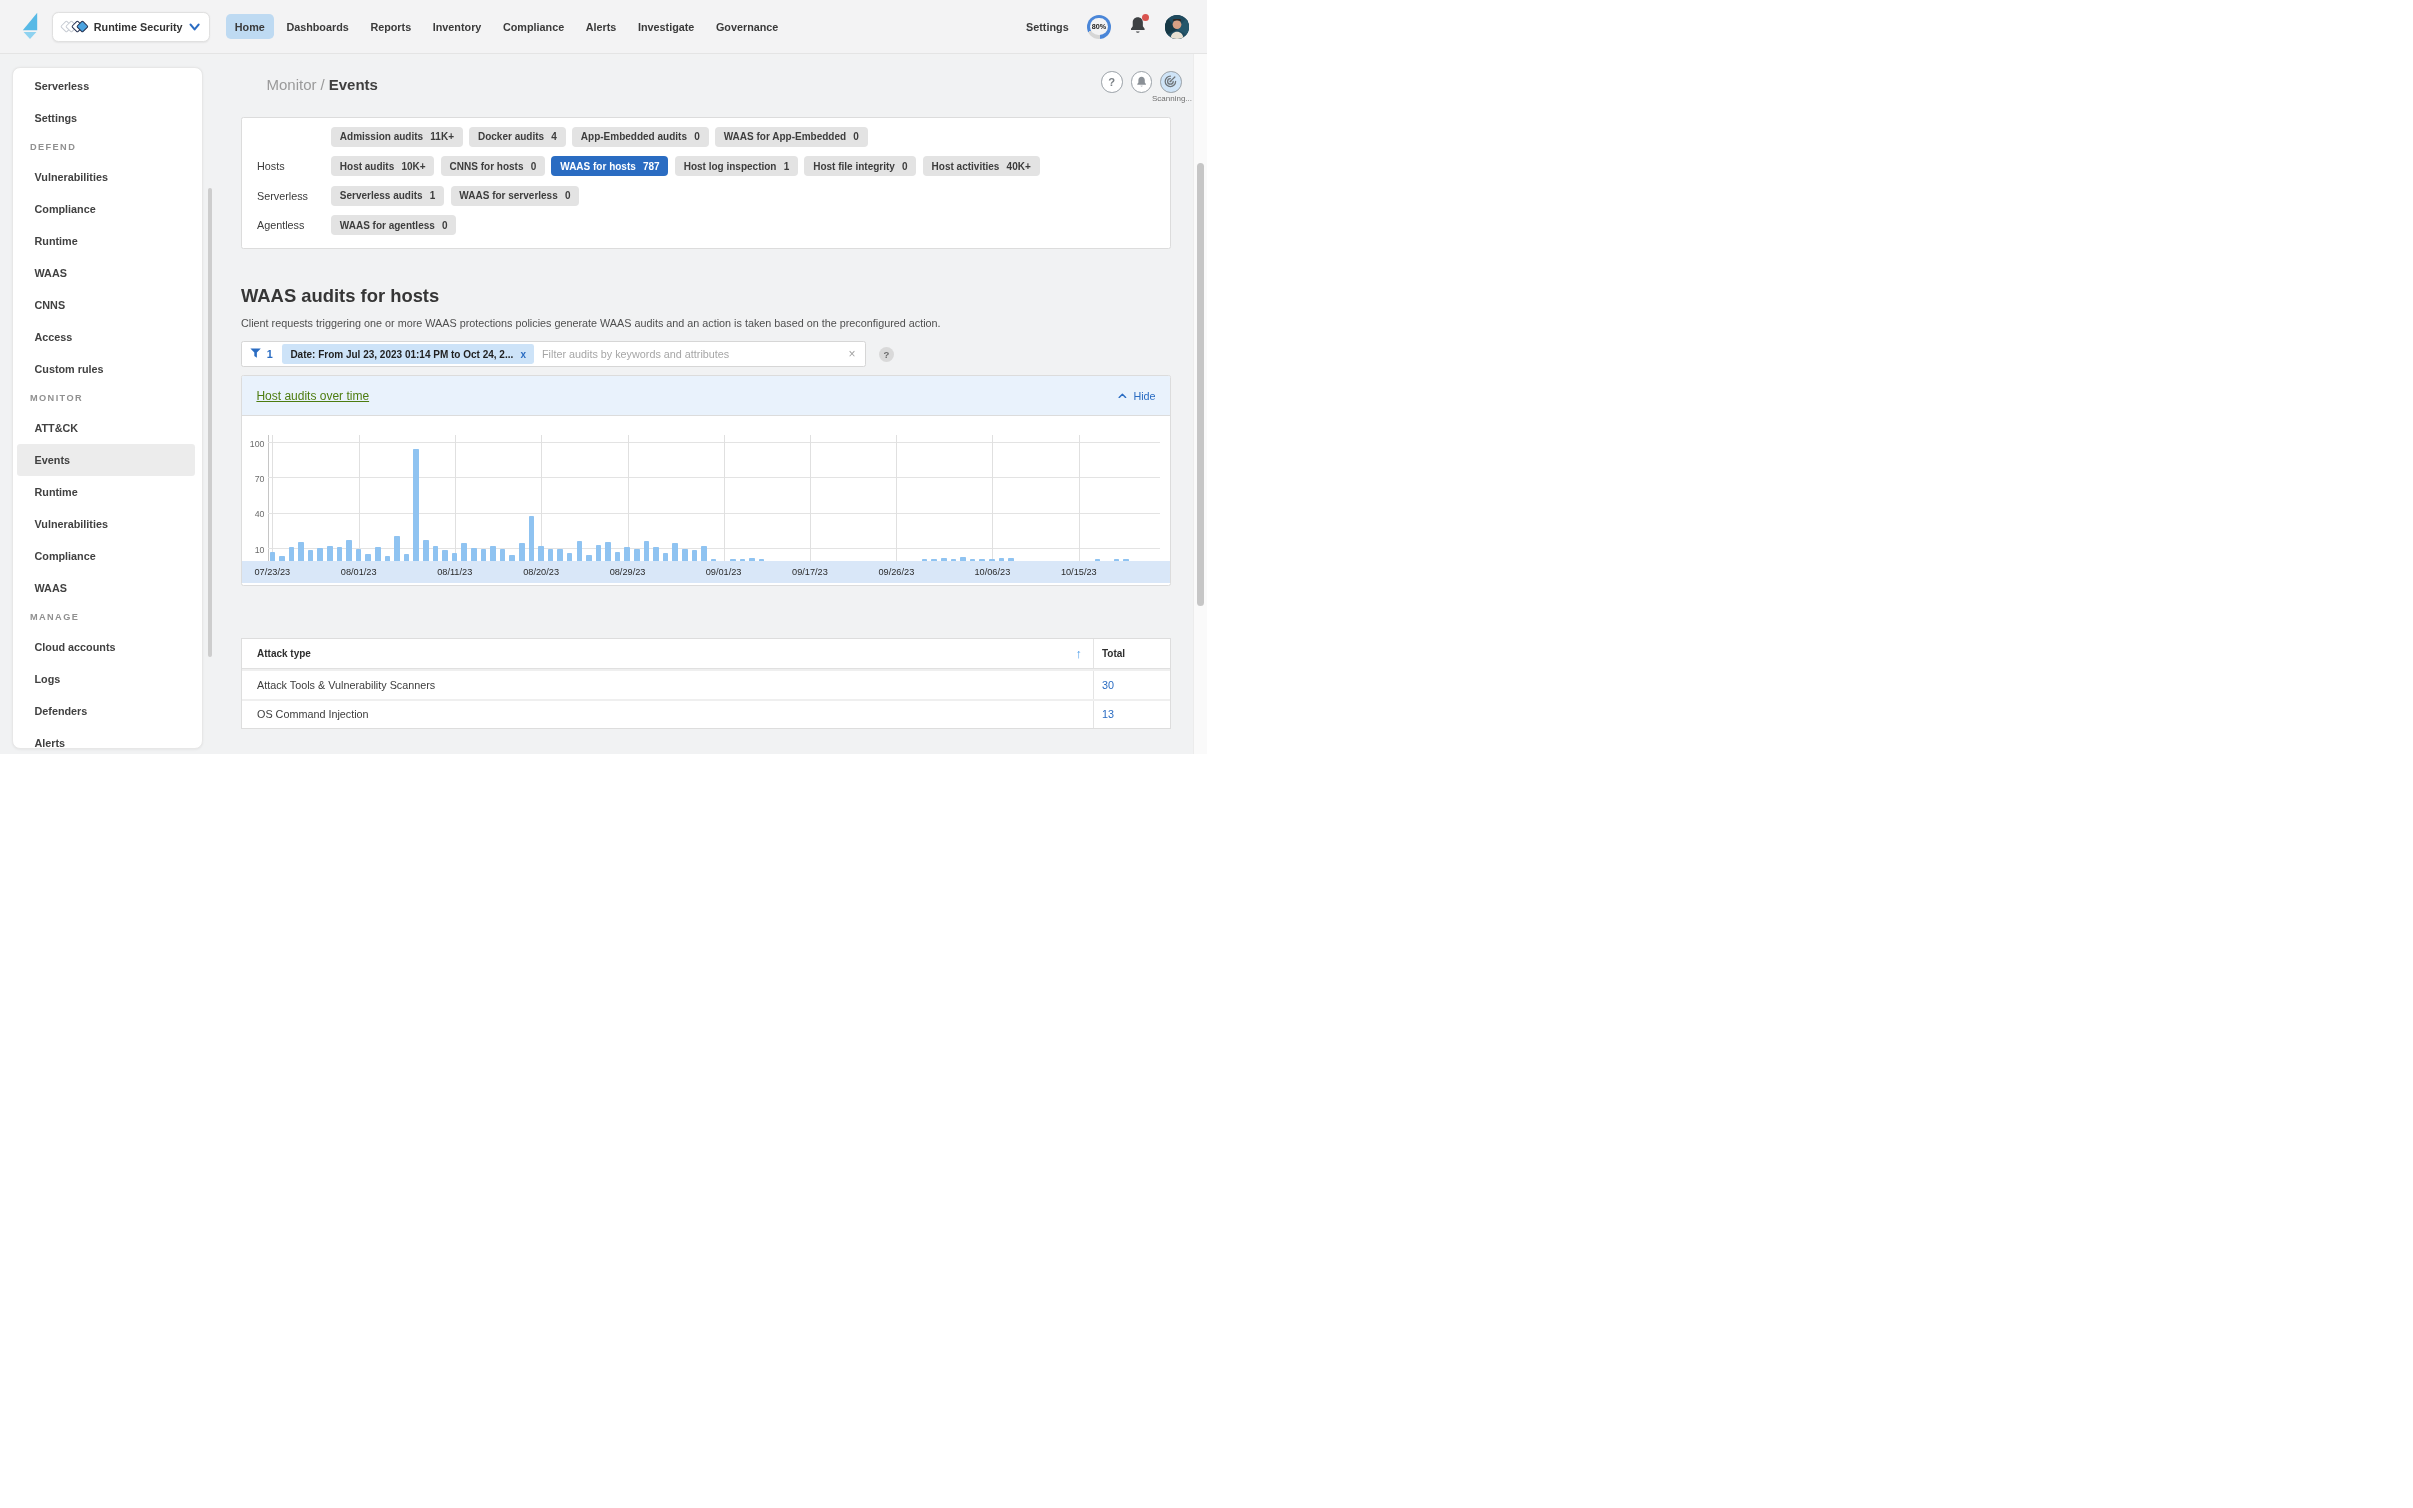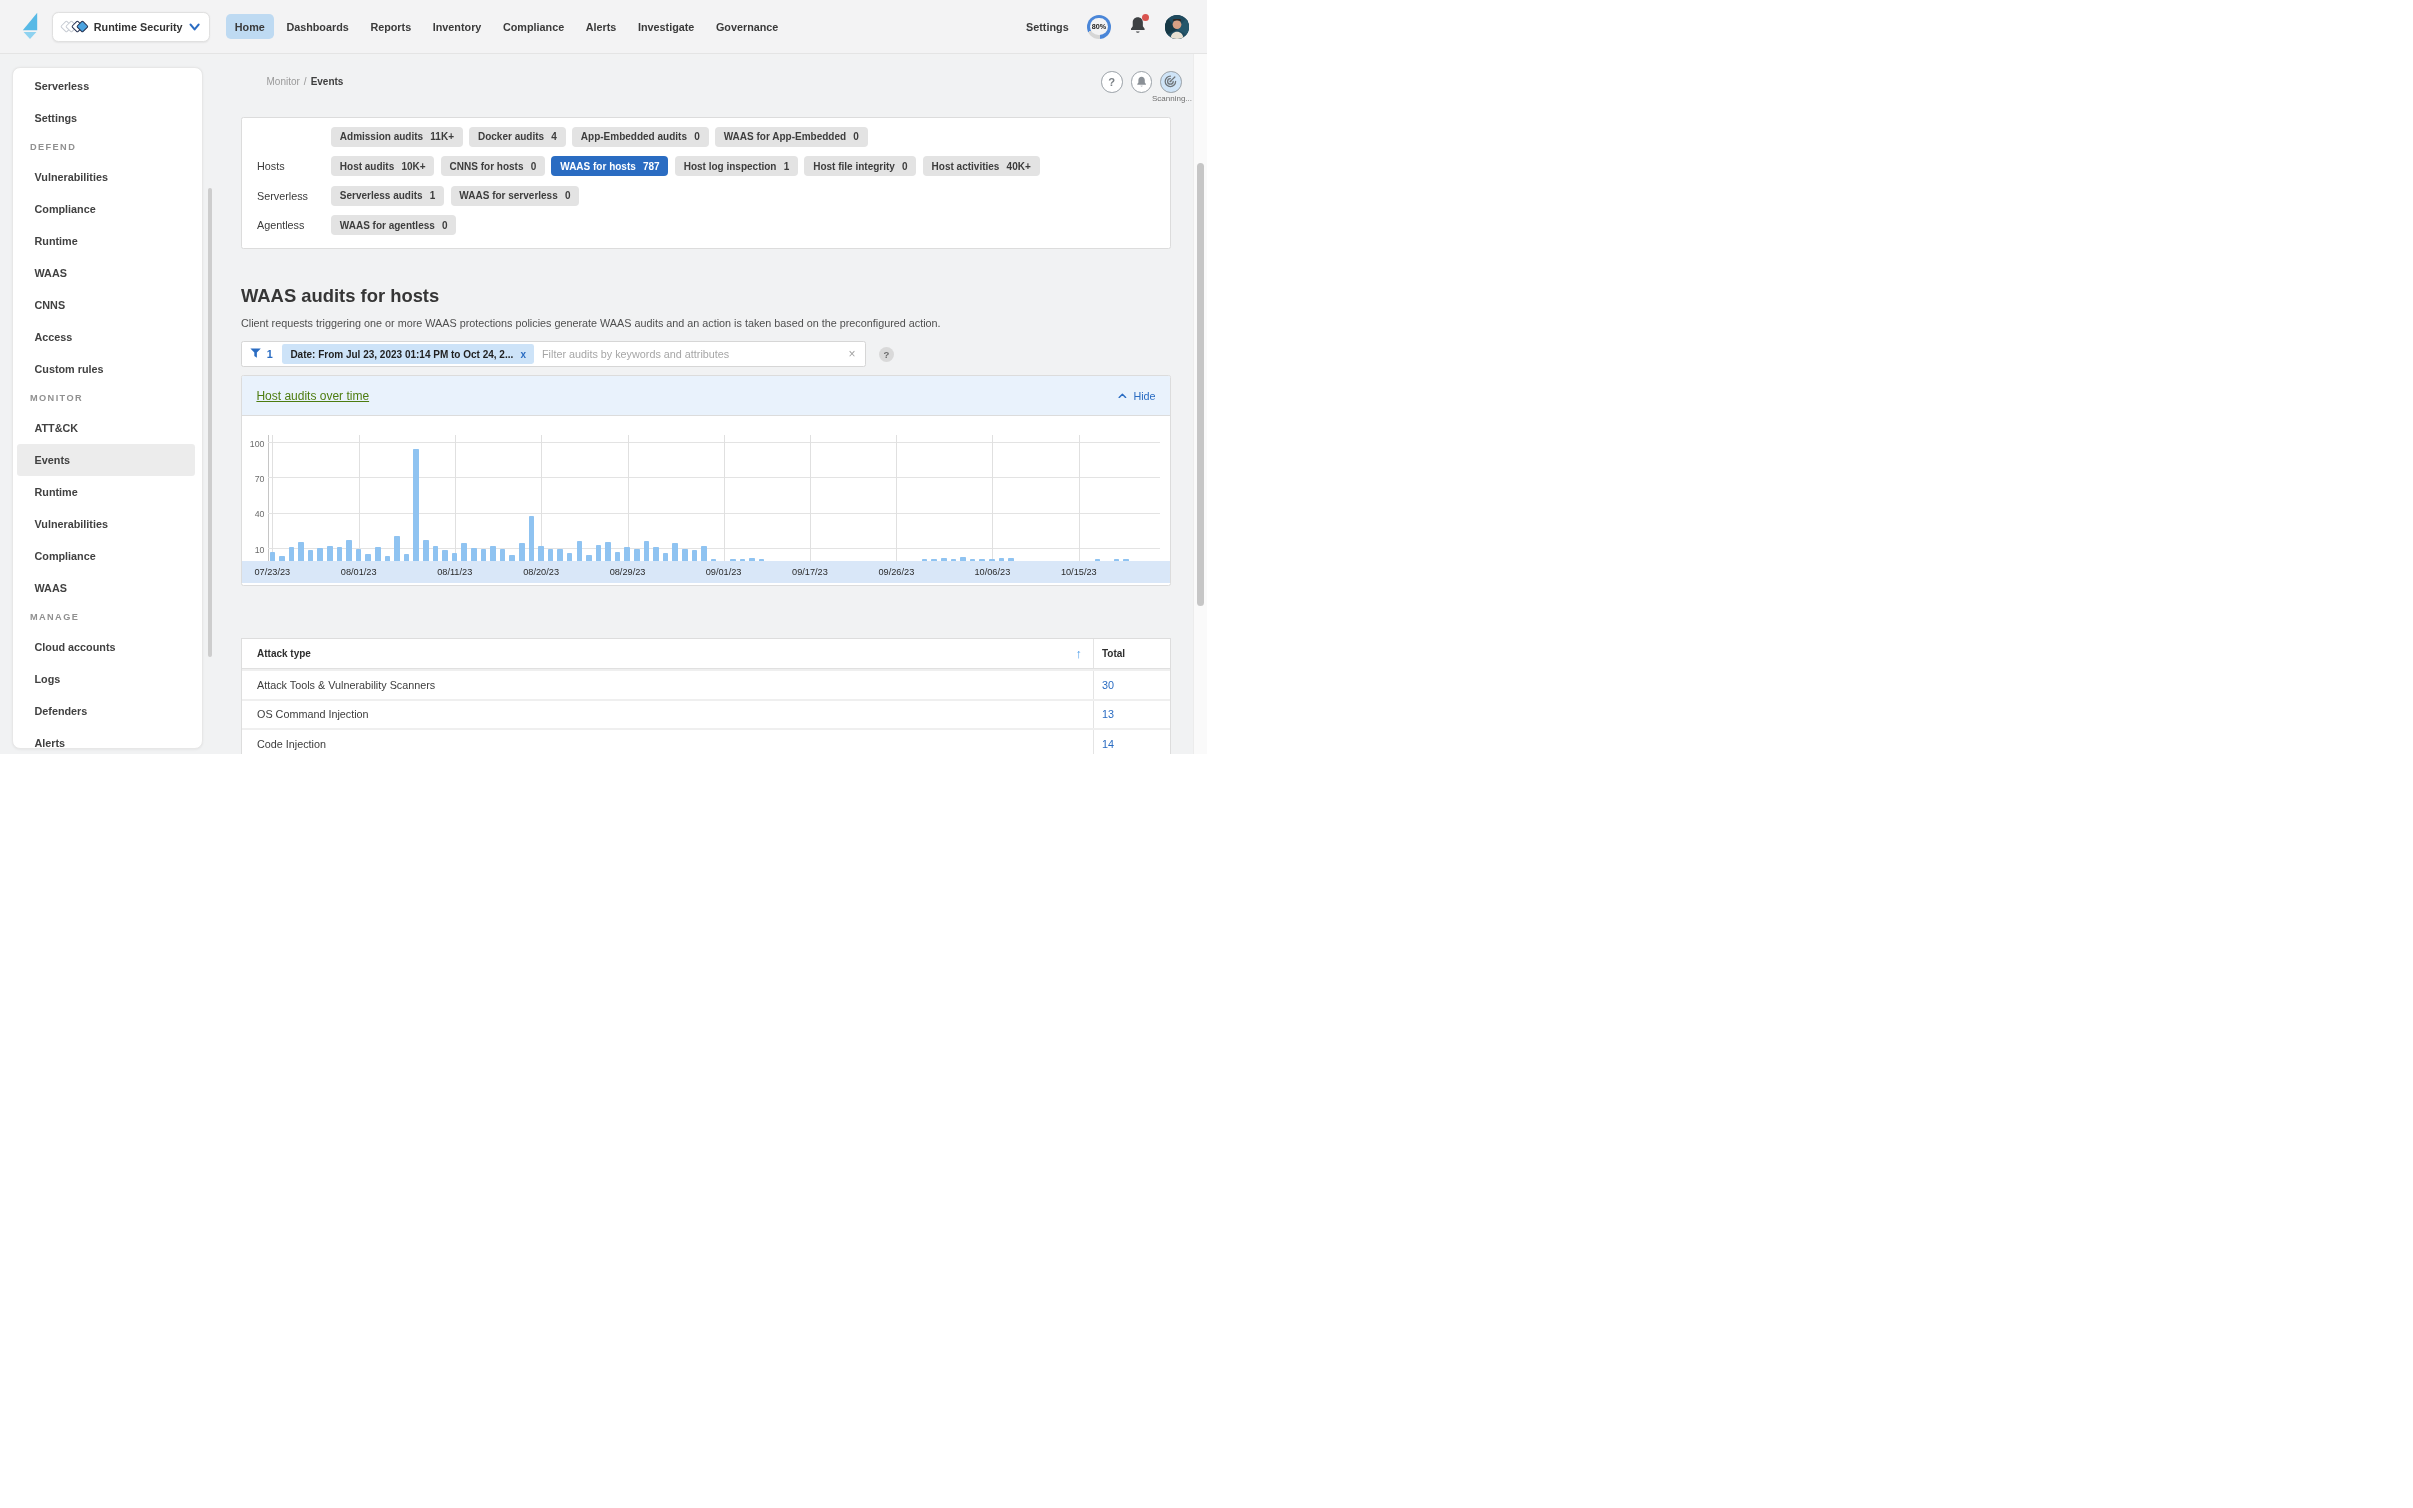--- a/index.html
+++ b/index.html
@@ -41,21 +41,21 @@
   .sb-item { height:32px; display:flex; align-items:center; padding-left:21.5px;
              font-size:10.8px; font-weight:700; color:#414141; cursor:pointer; }
   .sb-item.active { background:#ececec; border-radius:3.2px; margin:0 7.2px 0 4px; padding-left:17.6px; }
   .sb-section { height:27px; display:flex; align-items:center; padding-left:17px; font-size:9.2px;
                 font-weight:700; color:#909090; letter-spacing:1.4px; }
   .sb-scrollbar { position:absolute; right:2.4px; top:121px; width:4px; height:469px;
                   background:#cdcdcd; border-radius:2.4px; cursor:pointer; }
 
   
   .main { position:absolute; left:241px; top:54px; width:942px; height:700px; }
-  .breadcrumb { position:absolute; top:22.3px; left:25.5px; font-size:10px; color:#9a9a9a; }
+  .breadcrumb { position:absolute; top:22.3px; left:25.5px; font-size:15px; color:#9a9a9a; }
   .breadcrumb .sep { margin:0 4px; }
   .breadcrumb .cur { color:#3f3f3f; font-weight:700; }
   .help-icons { position:absolute; top:17px; left:860px; display:flex; gap:8px; }
   .circle-btn { width:21.5px; height:21.5px; border-radius:50%; border:1.2px solid #99a0a6; background:#fff;
                 display:flex; align-items:center; justify-content:center; font-size:11.2px; font-weight:700;
                 color:#7c8287; cursor:pointer; }
   .circle-btn.scan { background:#cfe4f7; }
   .scan-label { position:absolute; top:40px; left:899px; width:64px; text-align:center;
                 font-size:8px; color:#6f6f6f; }
 
@@ -625,28 +625,20 @@
             </div>
           </div>
           <div class="trow">
             <div class="col-attack">
               <span class="cell-attack">OS Command Injection</span>
             </div>
             <div class="col-total cell-total">
               <span>13</span>
             </div>
           </div>
-          <div class="trow">
-            <div class="col-attack">
-              <span class="cell-attack">Code Injection</span>
-            </div>
-            <div class="col-total cell-total">
-              <span>14</span>
-            </div>
-          </div>
         </div>
     </section>
   </div>
 
   <div class="page-scroll">
     <div class="page-thumb"></div>
   </div>
 </div>
 
 

